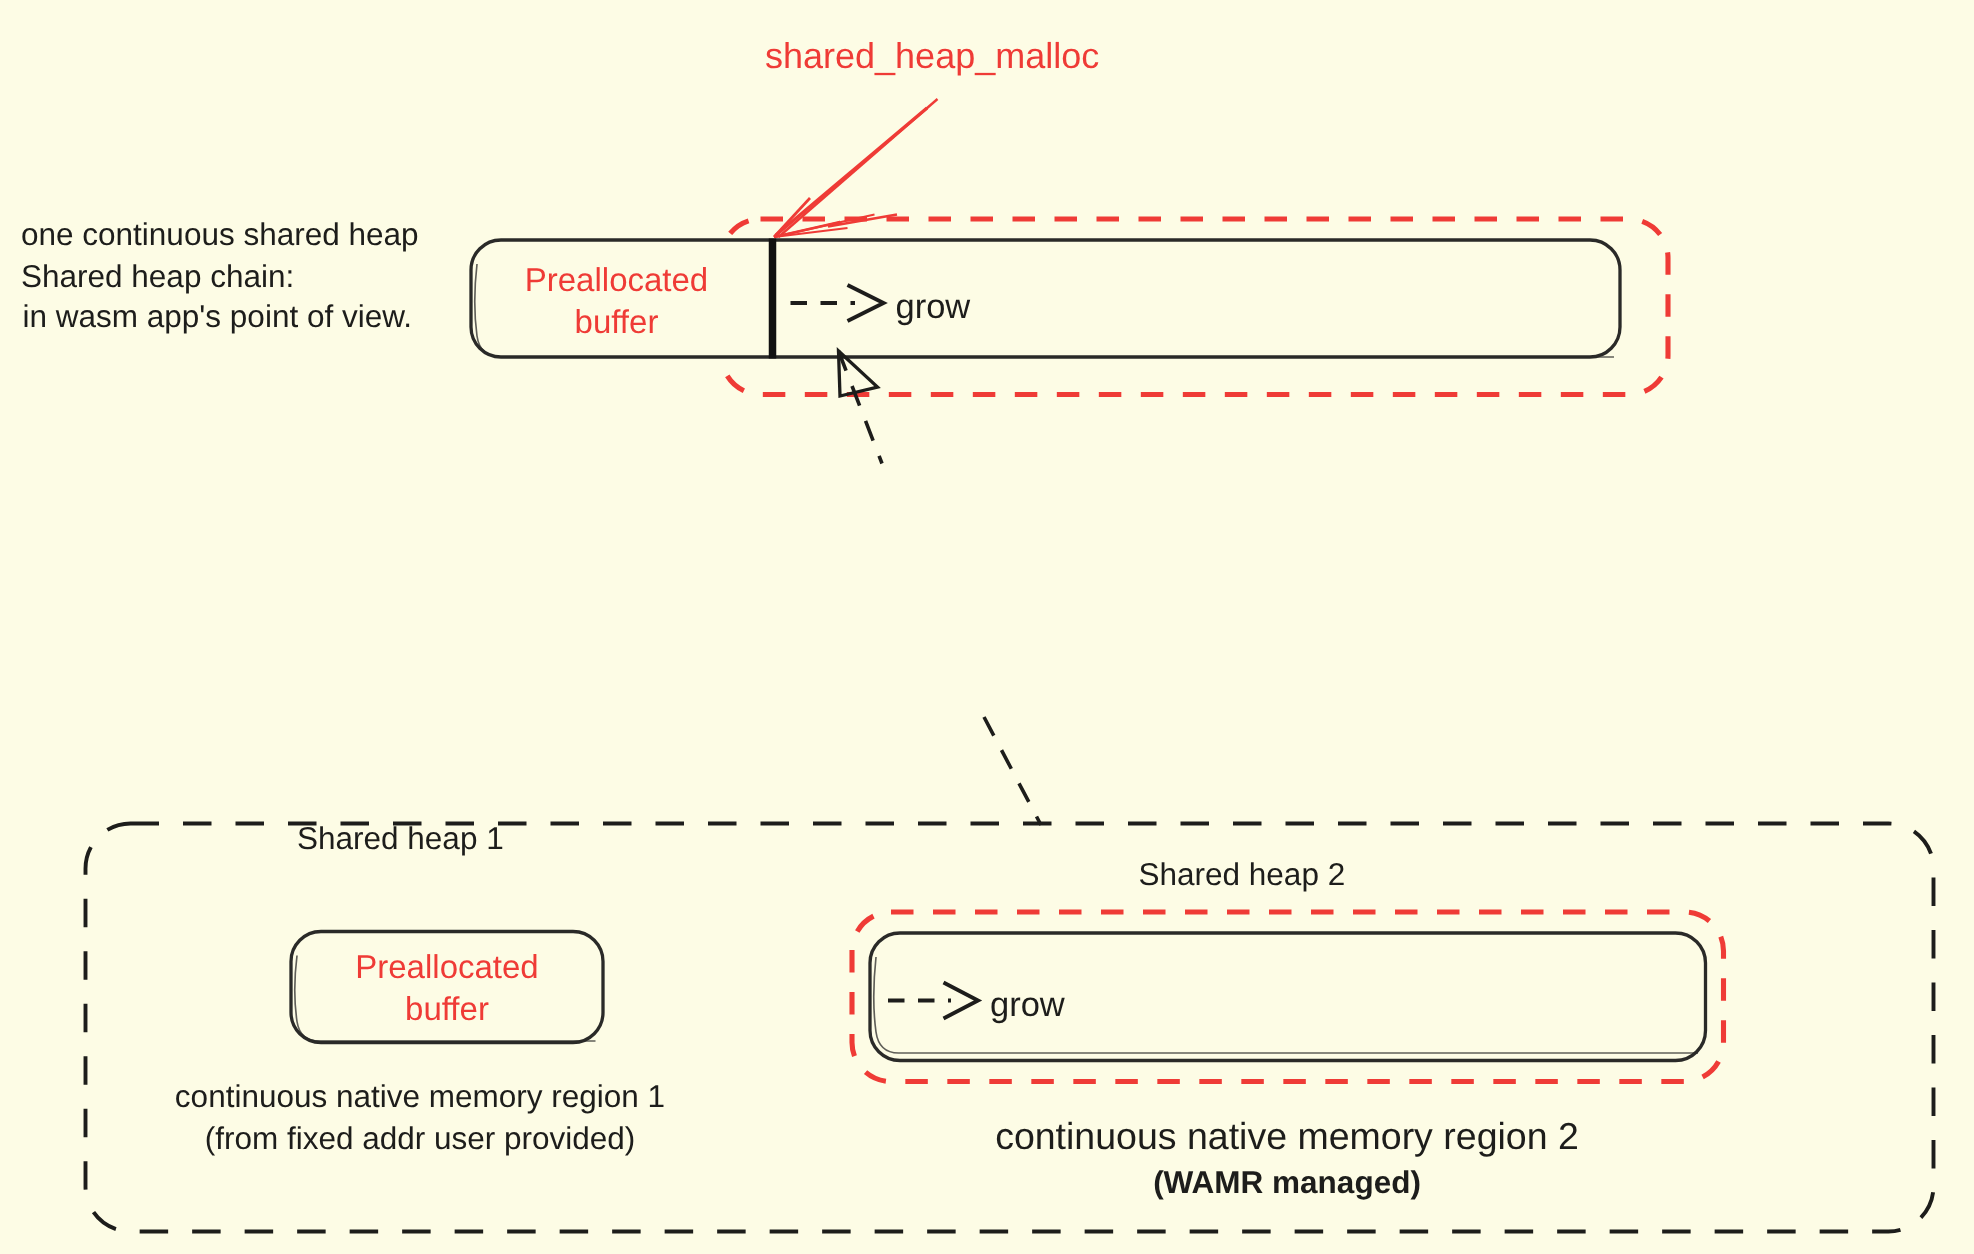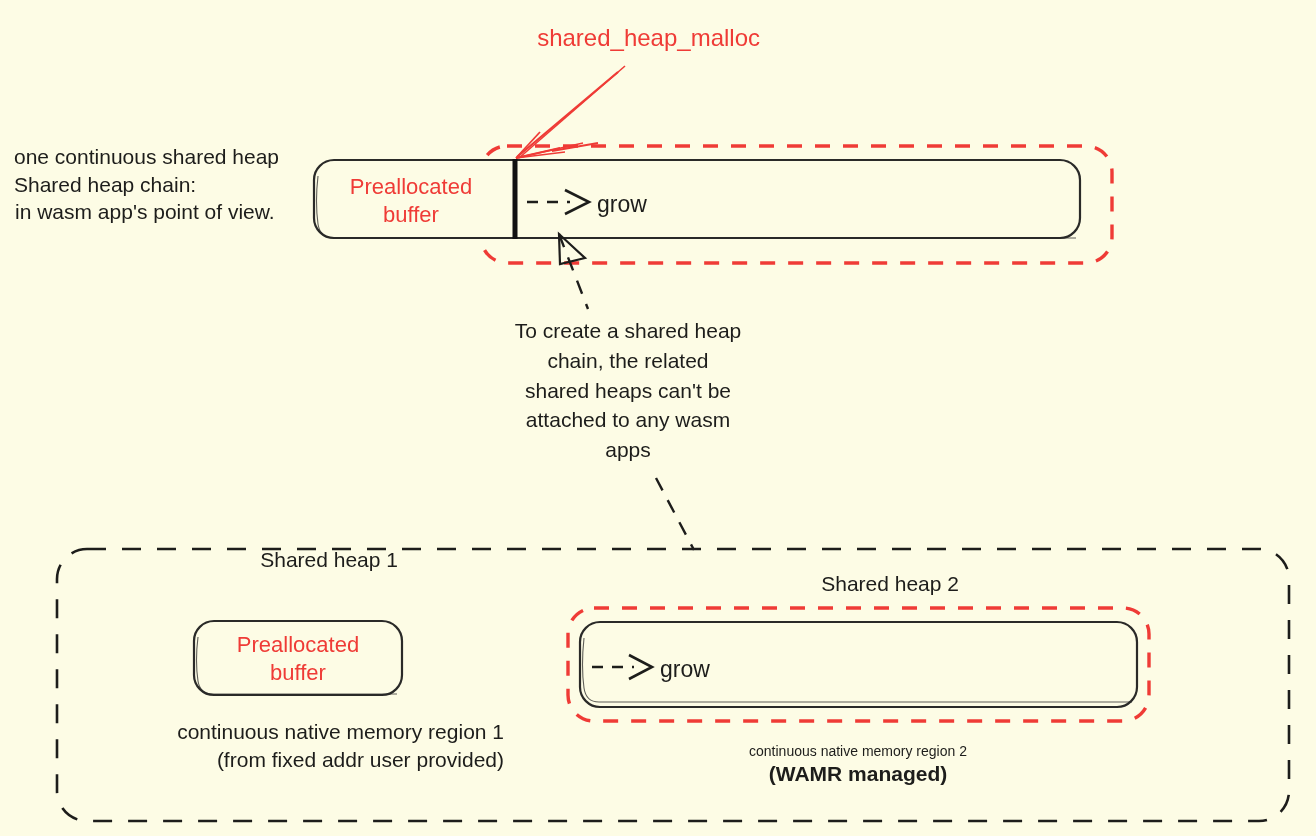--- a/index.html
+++ b/index.html
@@ -8,21 +8,21 @@
     background:#fdfce5;
     font-family:"Liberation Sans","DejaVu Sans",sans-serif;
     overflow:hidden;
     position:relative;
   }
   #stage{position:absolute;inset:0;width:1316px;height:836px;}
   svg.layer{position:absolute;left:0;top:0;width:1316px;height:836px;pointer-events:none;}
   .txt{position:absolute;white-space:pre;line-height:1.32;}
   .red{color:#ef3b36;}
   .blk{color:#1d1d1b;}
-  .ctr{text-align:right;}
+  .ctr{text-align:left;}
   .left{text-align:left;}
 </style>
 </head>
 <body>
 
 <div id="stage">
 
   <svg class="layer" viewBox="0 0 1316 836">
 
     <rect x="481" y="146" width="631" height="117" rx="26" ry="26" fill="none" stroke="#ef3b36" stroke-width="3.4" stroke-dasharray="15 13" stroke-linecap="butt"></rect>
@@ -79,42 +79,35 @@
     <div class="txt blk left" style="position:relative;left:1px;top:0;font-size:21px;">in wasm app's point of view.</div>
   </div>
 
   <div style="position:absolute;left:332px;top:173px;width:158px;text-align:center;">
     <div class="red" style="font-size:22px;line-height:1.28;">Preallocated</div>
     <div class="red" style="font-size:22px;line-height:1.28;">buffer</div>
   </div>
 
   <div class="txt blk" style="left:597px;top:189px;font-size:23px;">grow</div>
 
-  <div style="position:absolute;left:478px;top:316px;width:300px;text-align:center;">
-    <div class="blk" style="font-size:21px;line-height:1.42;">To create a shared heap</div>
-    <div class="blk" style="font-size:21px;line-height:1.42;">chain, the related</div>
-    <div class="blk" style="font-size:21px;line-height:1.42;">shared heaps can't be</div>
-    <div class="blk" style="font-size:21px;line-height:1.42;">attached to any wasm</div>
-    <div class="blk" style="font-size:21px;line-height:1.42;">apps</div>
-  </div>
 
   <div class="txt blk ctr" style="left:198px;top:546px;width:200px;font-size:21px;">Shared heap 1</div>
 
   <div style="position:absolute;left:194px;top:631px;width:208px;text-align:center;">
     <div class="red" style="font-size:22px;line-height:1.26;">Preallocated</div>
     <div class="red" style="font-size:22px;line-height:1.26;">buffer</div>
   </div>
 
-  <div style="position:absolute;left:104px;top:718px;width:400px;text-align:right;">
+  <div style="position:absolute;left:80px;top:718px;width:400px;text-align:center;">
     <div class="blk" style="font-size:21px;line-height:1.32;">continuous native memory region 1</div>
     <div class="blk" style="font-size:21px;line-height:1.32;">(from fixed addr user provided)</div>
   </div>
 
   <div class="txt blk ctr" style="left:759px;top:570px;width:200px;font-size:21px;">Shared heap 2</div>
 
   <div class="txt blk" style="left:660px;top:654px;font-size:23px;">grow</div>
 
   <div style="position:absolute;left:658px;top:742px;width:400px;text-align:center;">
-    <div class="blk" style="font-size:14px;line-height:1.32;">continuous native memory region 2</div>
+    <div class="blk" style="font-size:25px;line-height:1.32;">continuous native memory region 2</div>
     <div class="blk" style="font-size:21px;line-height:1.32;font-weight:bold;">(WAMR managed)</div>
   </div>
 
 </div>
 
 </body></html>

